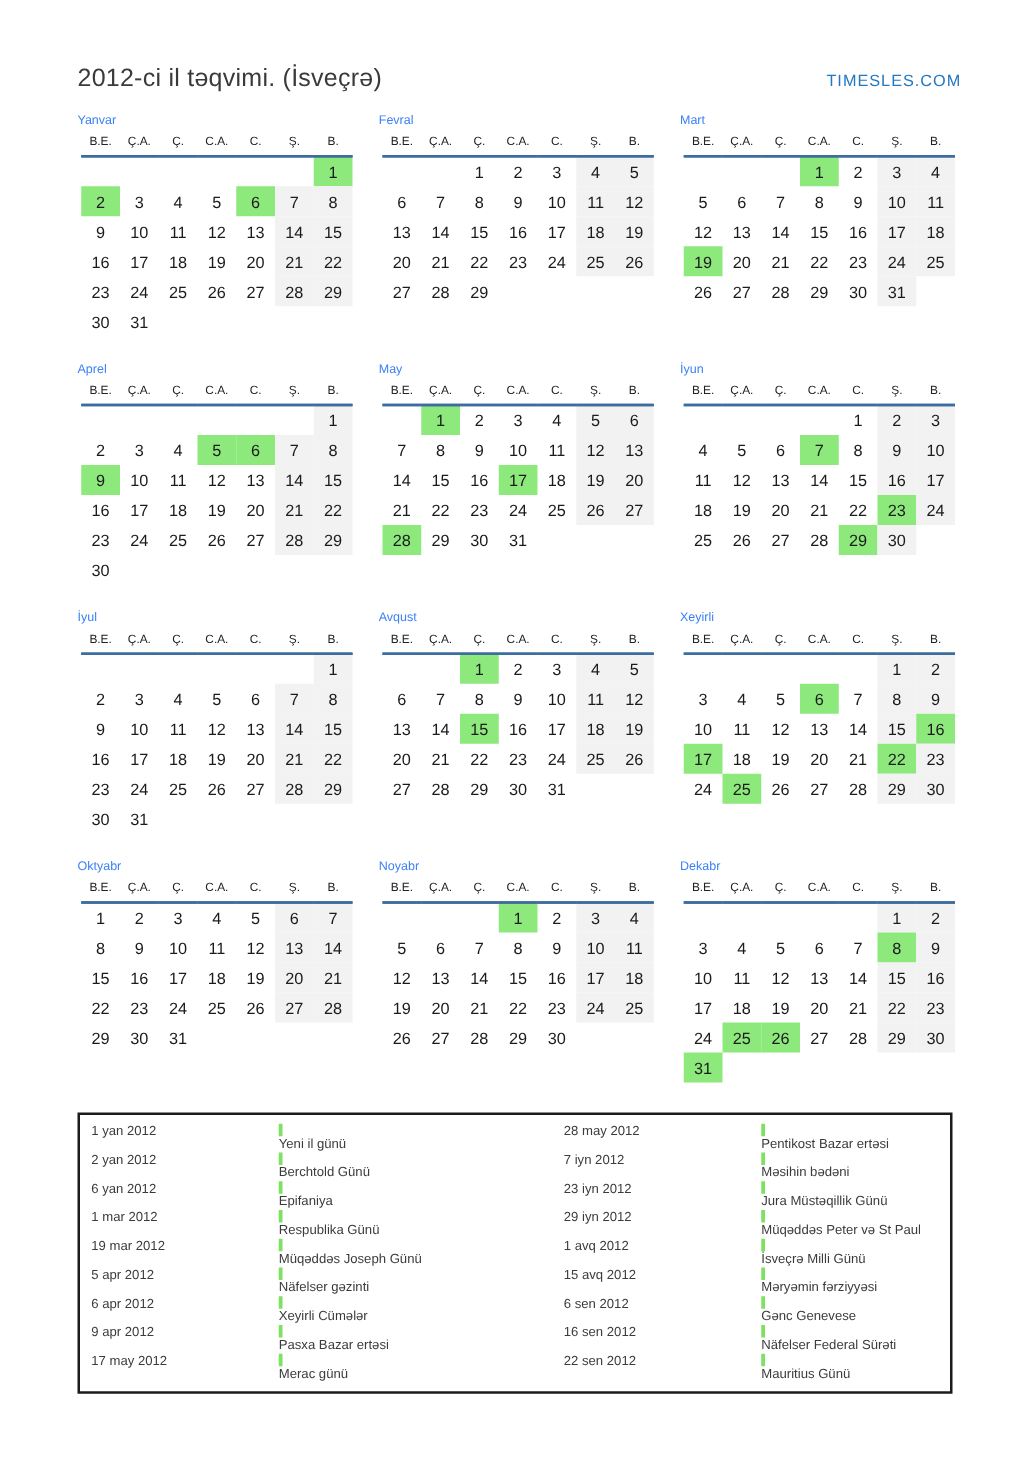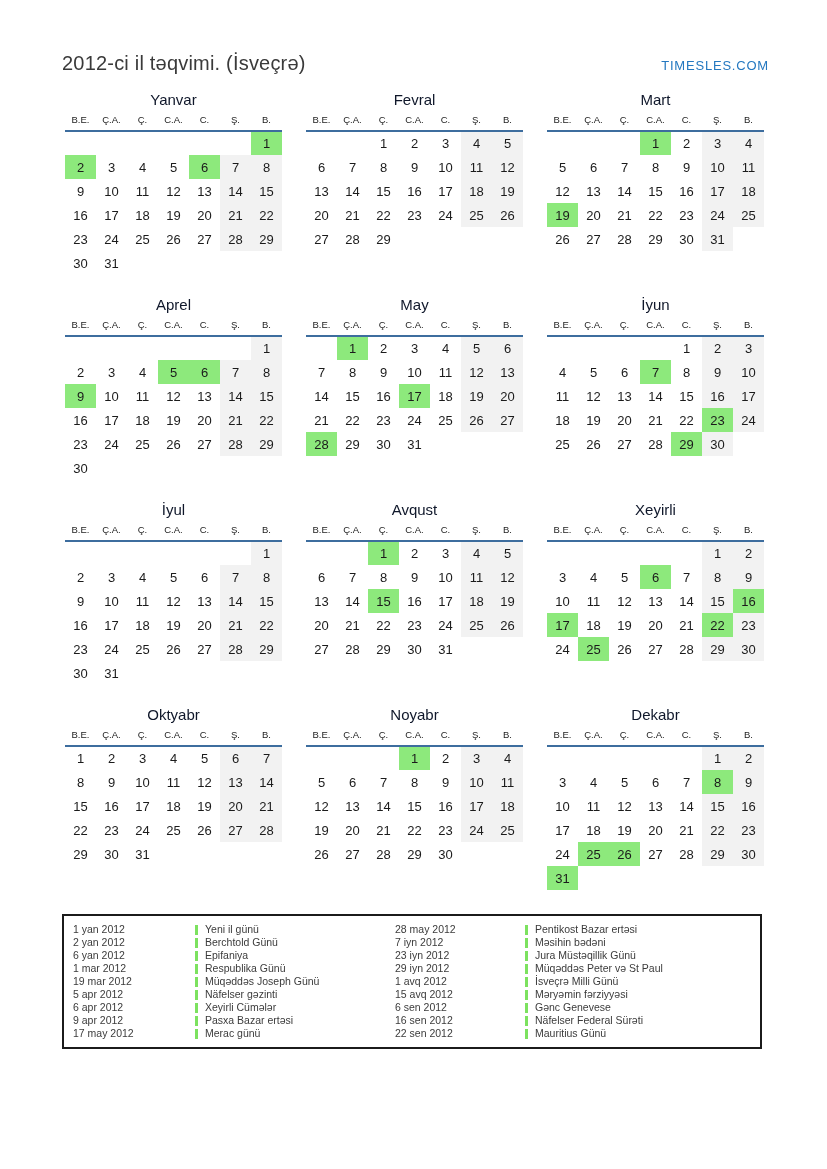--- a/index.html
+++ b/index.html
@@ -30,21 +30,21 @@
     width: 705px;
     margin: 6px 0 0 62px;
     display: grid;
     grid-template-columns: repeat(3, 1fr);
     column-gap: 18px;
     row-gap: 21px;
     align-items: start;
   }
   .month { width: 223px; }
   .month-title {
-    text-align: center; color: #0f172a; font-size: 15px;
+    text-align: left; color: #3b82f6; font-size: 10px;
     margin-bottom: 5px; font-weight: 400;
   }
   table.month-table { border-collapse: collapse; margin: 0 auto; }
   .month-table th {
     width: 31px; height: 18px; font-size: 9.5px; font-weight: 400;
     color: #222; text-align: center; padding: 0 0 4px 0;
     border-bottom: 2px solid #3d6d9e;
   }
   .month-table td {
     width: 31px; height: 24px; min-width: 31px;
@@ -56,27 +56,28 @@
 
   .legend {
     width: 700px;
     margin: 24px 0 0 62px;
     border: 2px solid #1b1b1b;
     padding: 7px 4px 7px 9px;
   }
   .legend-row {
     display: grid;
     grid-template-columns: 122px 200px 130px auto;
+    gap: 28px;
   }
   .legend-date {
     font-size: 10.5px; line-height: 13px; color: #3b3b3b;
   }
   .legend-name {
     font-size: 10.5px; line-height: 13px; color: #3b3b3b;
-    display: flex; align-items: center;
+    display: flex;  flex-direction: column;
   }
   .tick {
     display: inline-block; width: 3px; height: 10px;
     background: #7ce25f; margin-right: 7px; flex: none;
   }
 </style>
 </head>
 <body>
 
 <header class="page-header">

